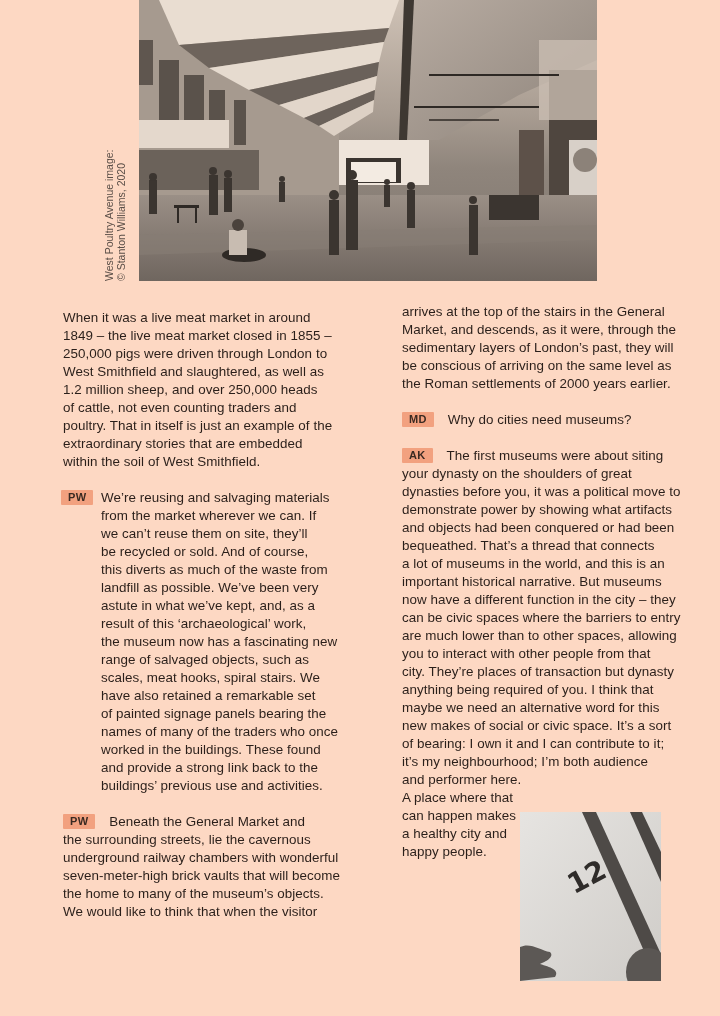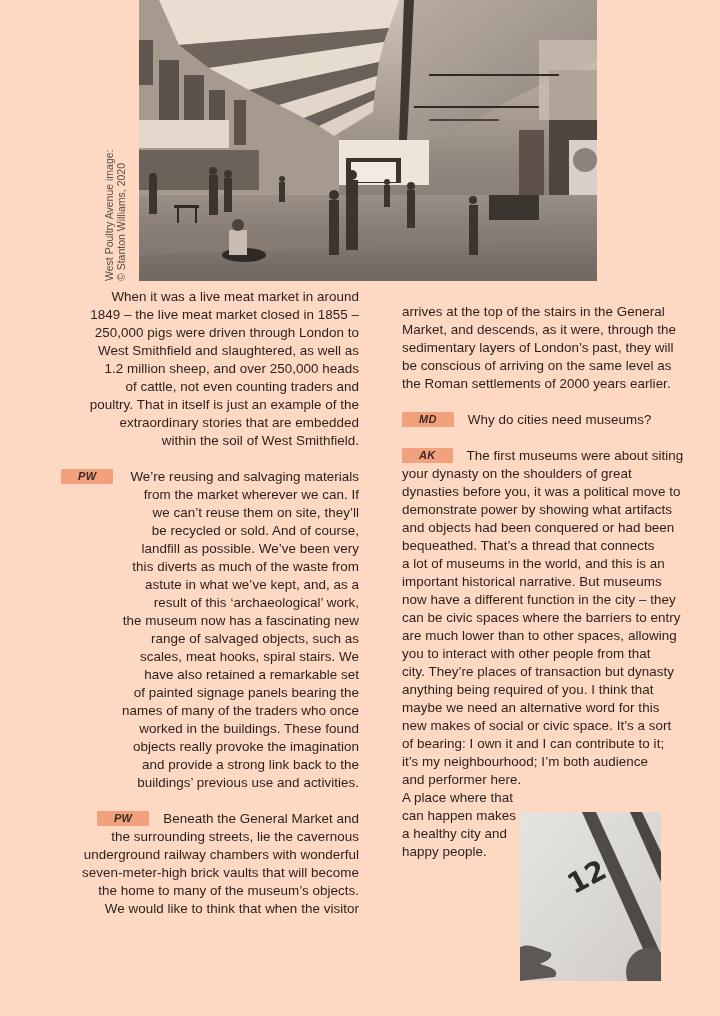--- a/index.html
+++ b/index.html
@@ -38,39 +38,38 @@
     white-space: nowrap;
   }
   .caption span { display: block; }
 
   .col {
     position: absolute;
     font-size: 13.4px;
     line-height: 18px;
     letter-spacing: 0.05px;
   }
-  .col-left { left: 63px; top: 288px; width: 296px; text-align: right; }
+  .col-left { left: 63px; top: 309px; width: 296px; }
   .col-right { left: 402px; top: 303px; width: 298px; }
 
   .para { margin: 0 0 18px 0; }
   .line { display: block; white-space: nowrap; }
   .indent { padding-left: 38px; position: relative; }
   .badge {
     display: inline-block;
     background: #f2a17f;
     color: #3a2a22;
     font-size: 11px;
     font-weight: bold;
     line-height: 15px;
-    padding: 0 17px;
+    padding: 0 7px;
     margin-right: 14px;
     border-radius: 1px;
     letter-spacing: 0.3px;
     vertical-align: 1px;
-    font-style: italic;
   }
   .badge-abs {
     position: absolute;
     left: -2px;
     top: 1px;
     margin: 0;
   }
   .question { }
   .clock {
     position: absolute;
@@ -184,32 +183,31 @@
     <span class="line">extraordinary stories that are embedded</span>
     <span class="line">within the soil of West Smithfield.</span>
   </div>
 
   <div class="para indent">
     <span class="badge badge-abs">PW</span>
     <span class="line">We’re reusing and salvaging materials</span>
     <span class="line">from the market wherever we can. If</span>
     <span class="line">we can’t reuse them on site, they’ll</span>
     <span class="line">be recycled or sold. And of course,</span>
+    <span class="line">this diverts as much of the waste from</span>
     <span class="line">landfill as possible. We’ve been very</span>
-    <span class="line">this diverts as much of the waste from</span>
     <span class="line">astute in what we’ve kept, and, as a</span>
     <span class="line">result of this ‘archaeological’ work,</span>
     <span class="line">the museum now has a fascinating new</span>
     <span class="line">range of salvaged objects, such as</span>
     <span class="line">scales, meat hooks, spiral stairs. We</span>
     <span class="line">have also retained a remarkable set</span>
     <span class="line">of painted signage panels bearing the</span>
     <span class="line">names of many of the traders who once</span>
     <span class="line">worked in the buildings. These found</span>
-    <span class="line">objects really provoke the imagination</span>
     <span class="line">and provide a strong link back to the</span>
     <span class="line">buildings’ previous use and activities.</span>
   </div>
 
   <div class="para">
     <span class="line"><span class="badge">PW</span><span>Beneath the General Market and</span></span>
     <span class="line">the surrounding streets, lie the cavernous</span>
     <span class="line">underground railway chambers with wonderful</span>
     <span class="line">seven-meter-high brick vaults that will become</span>
     <span class="line">the home to many of the museum’s objects.</span>

